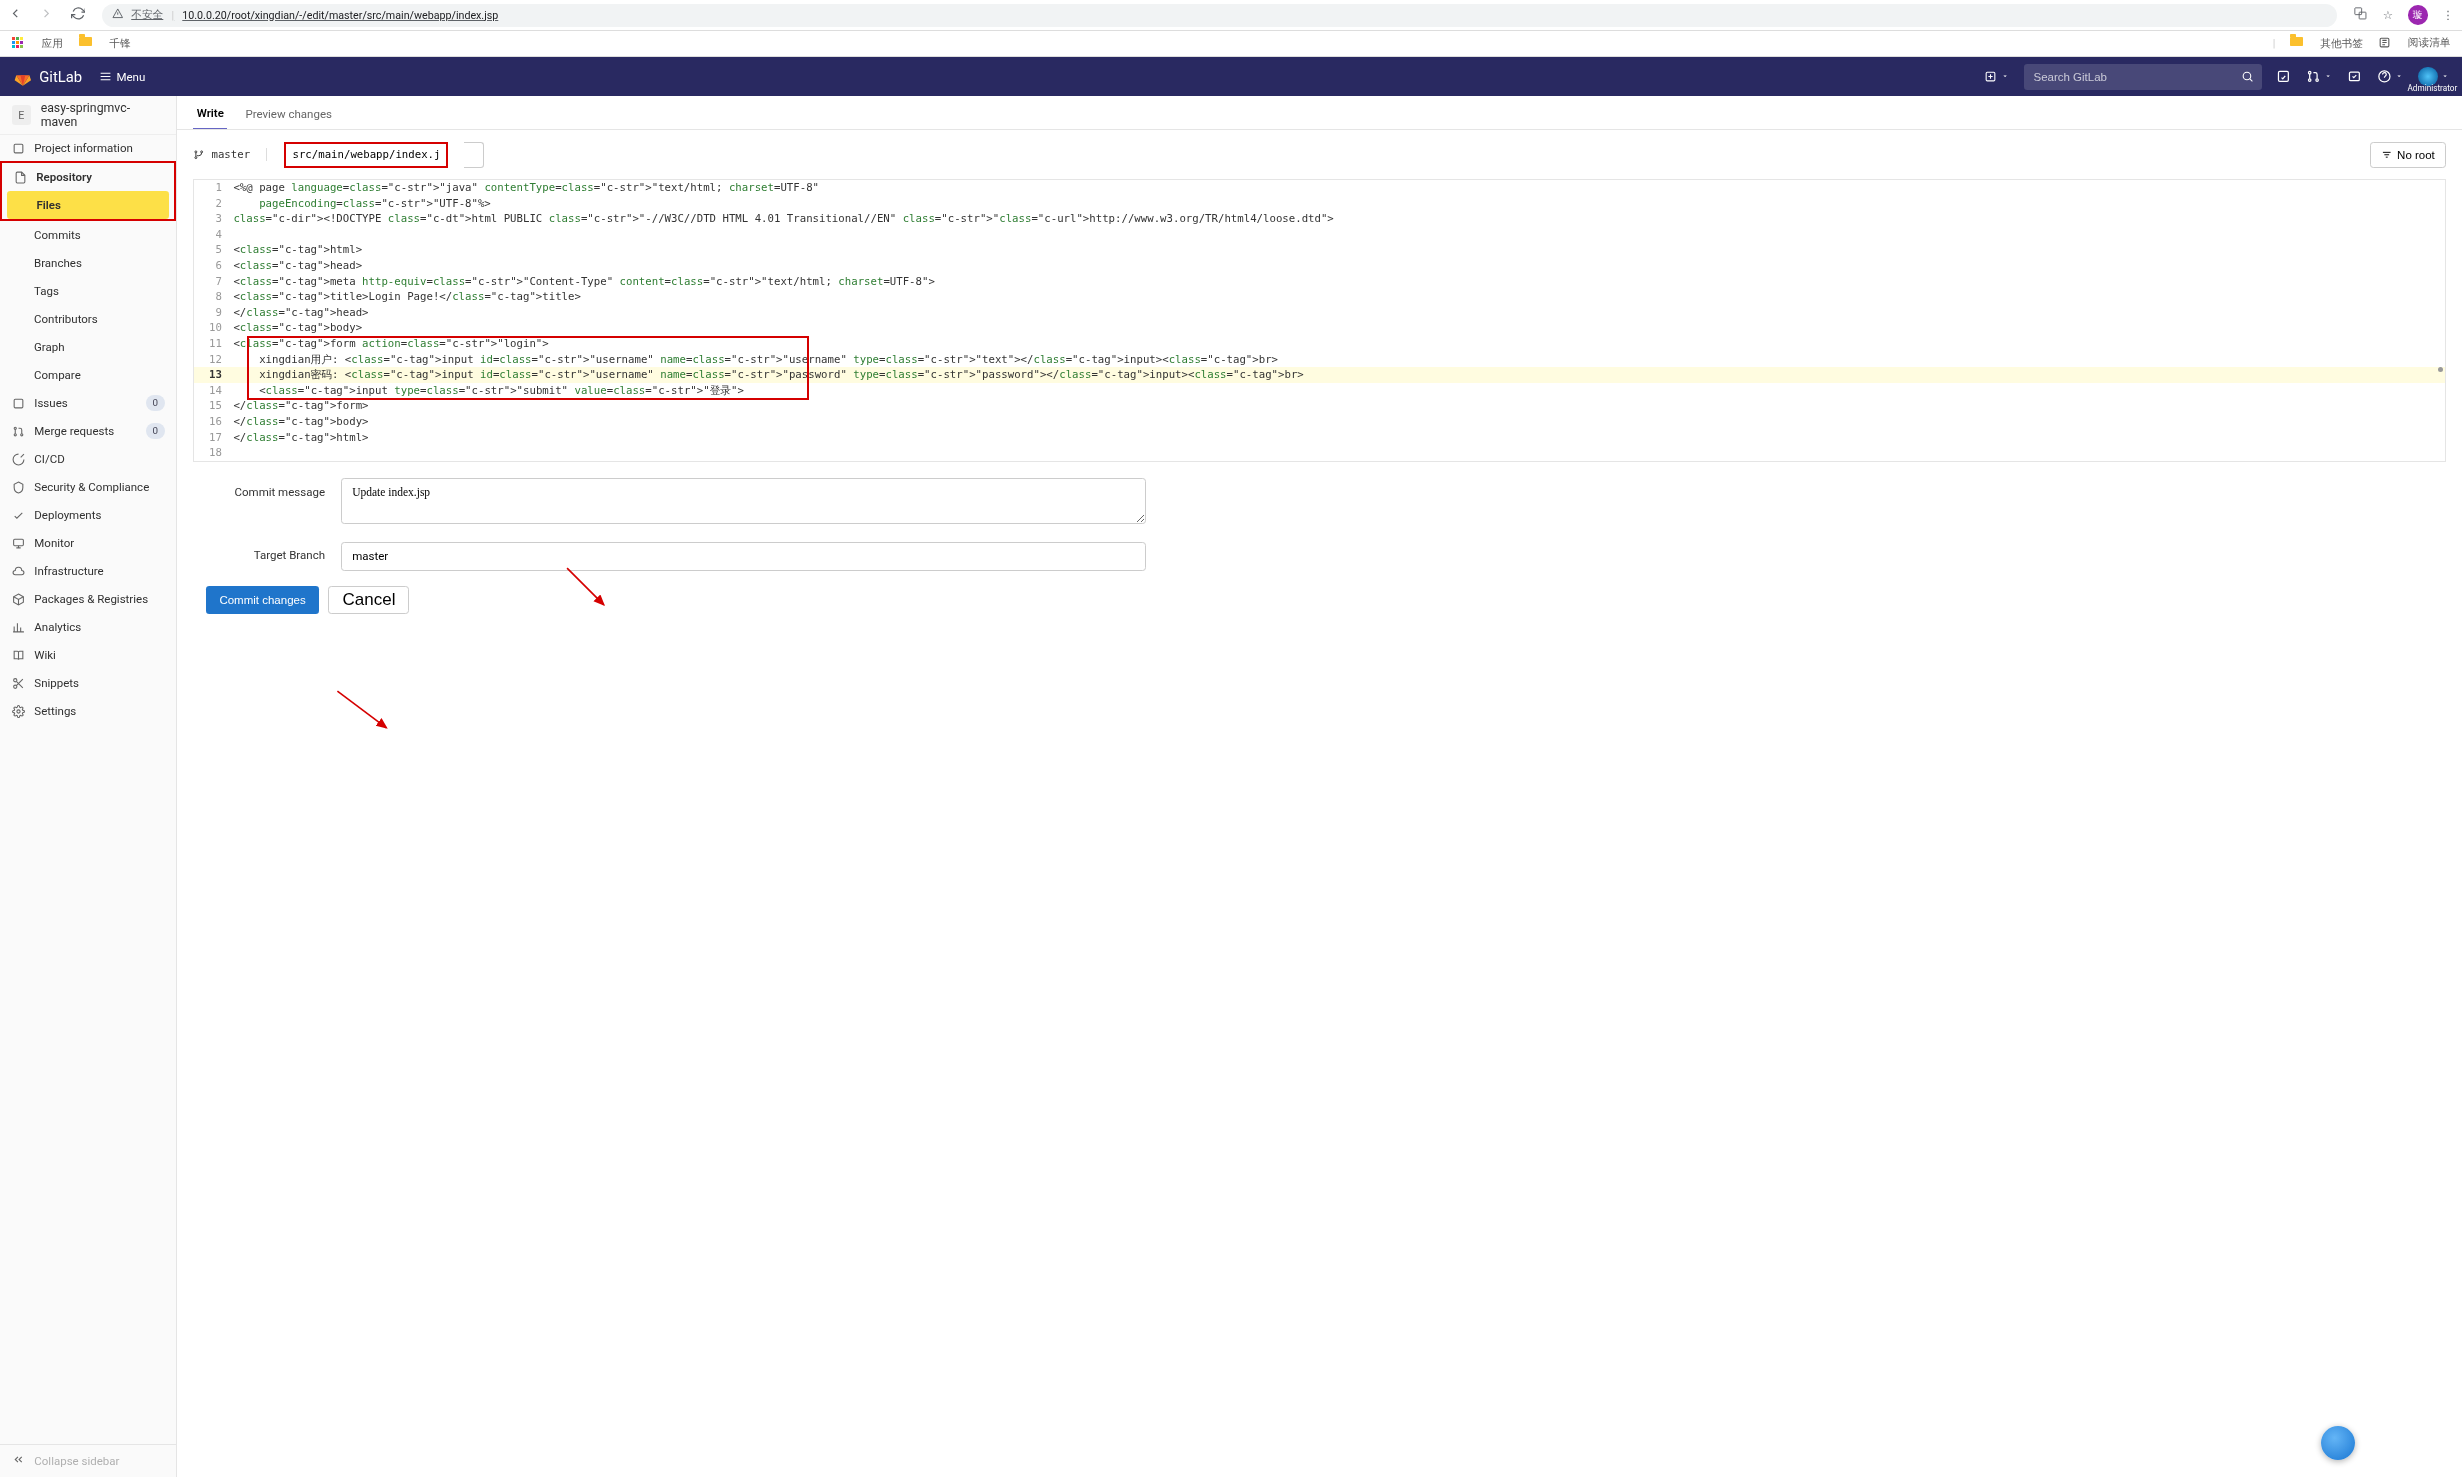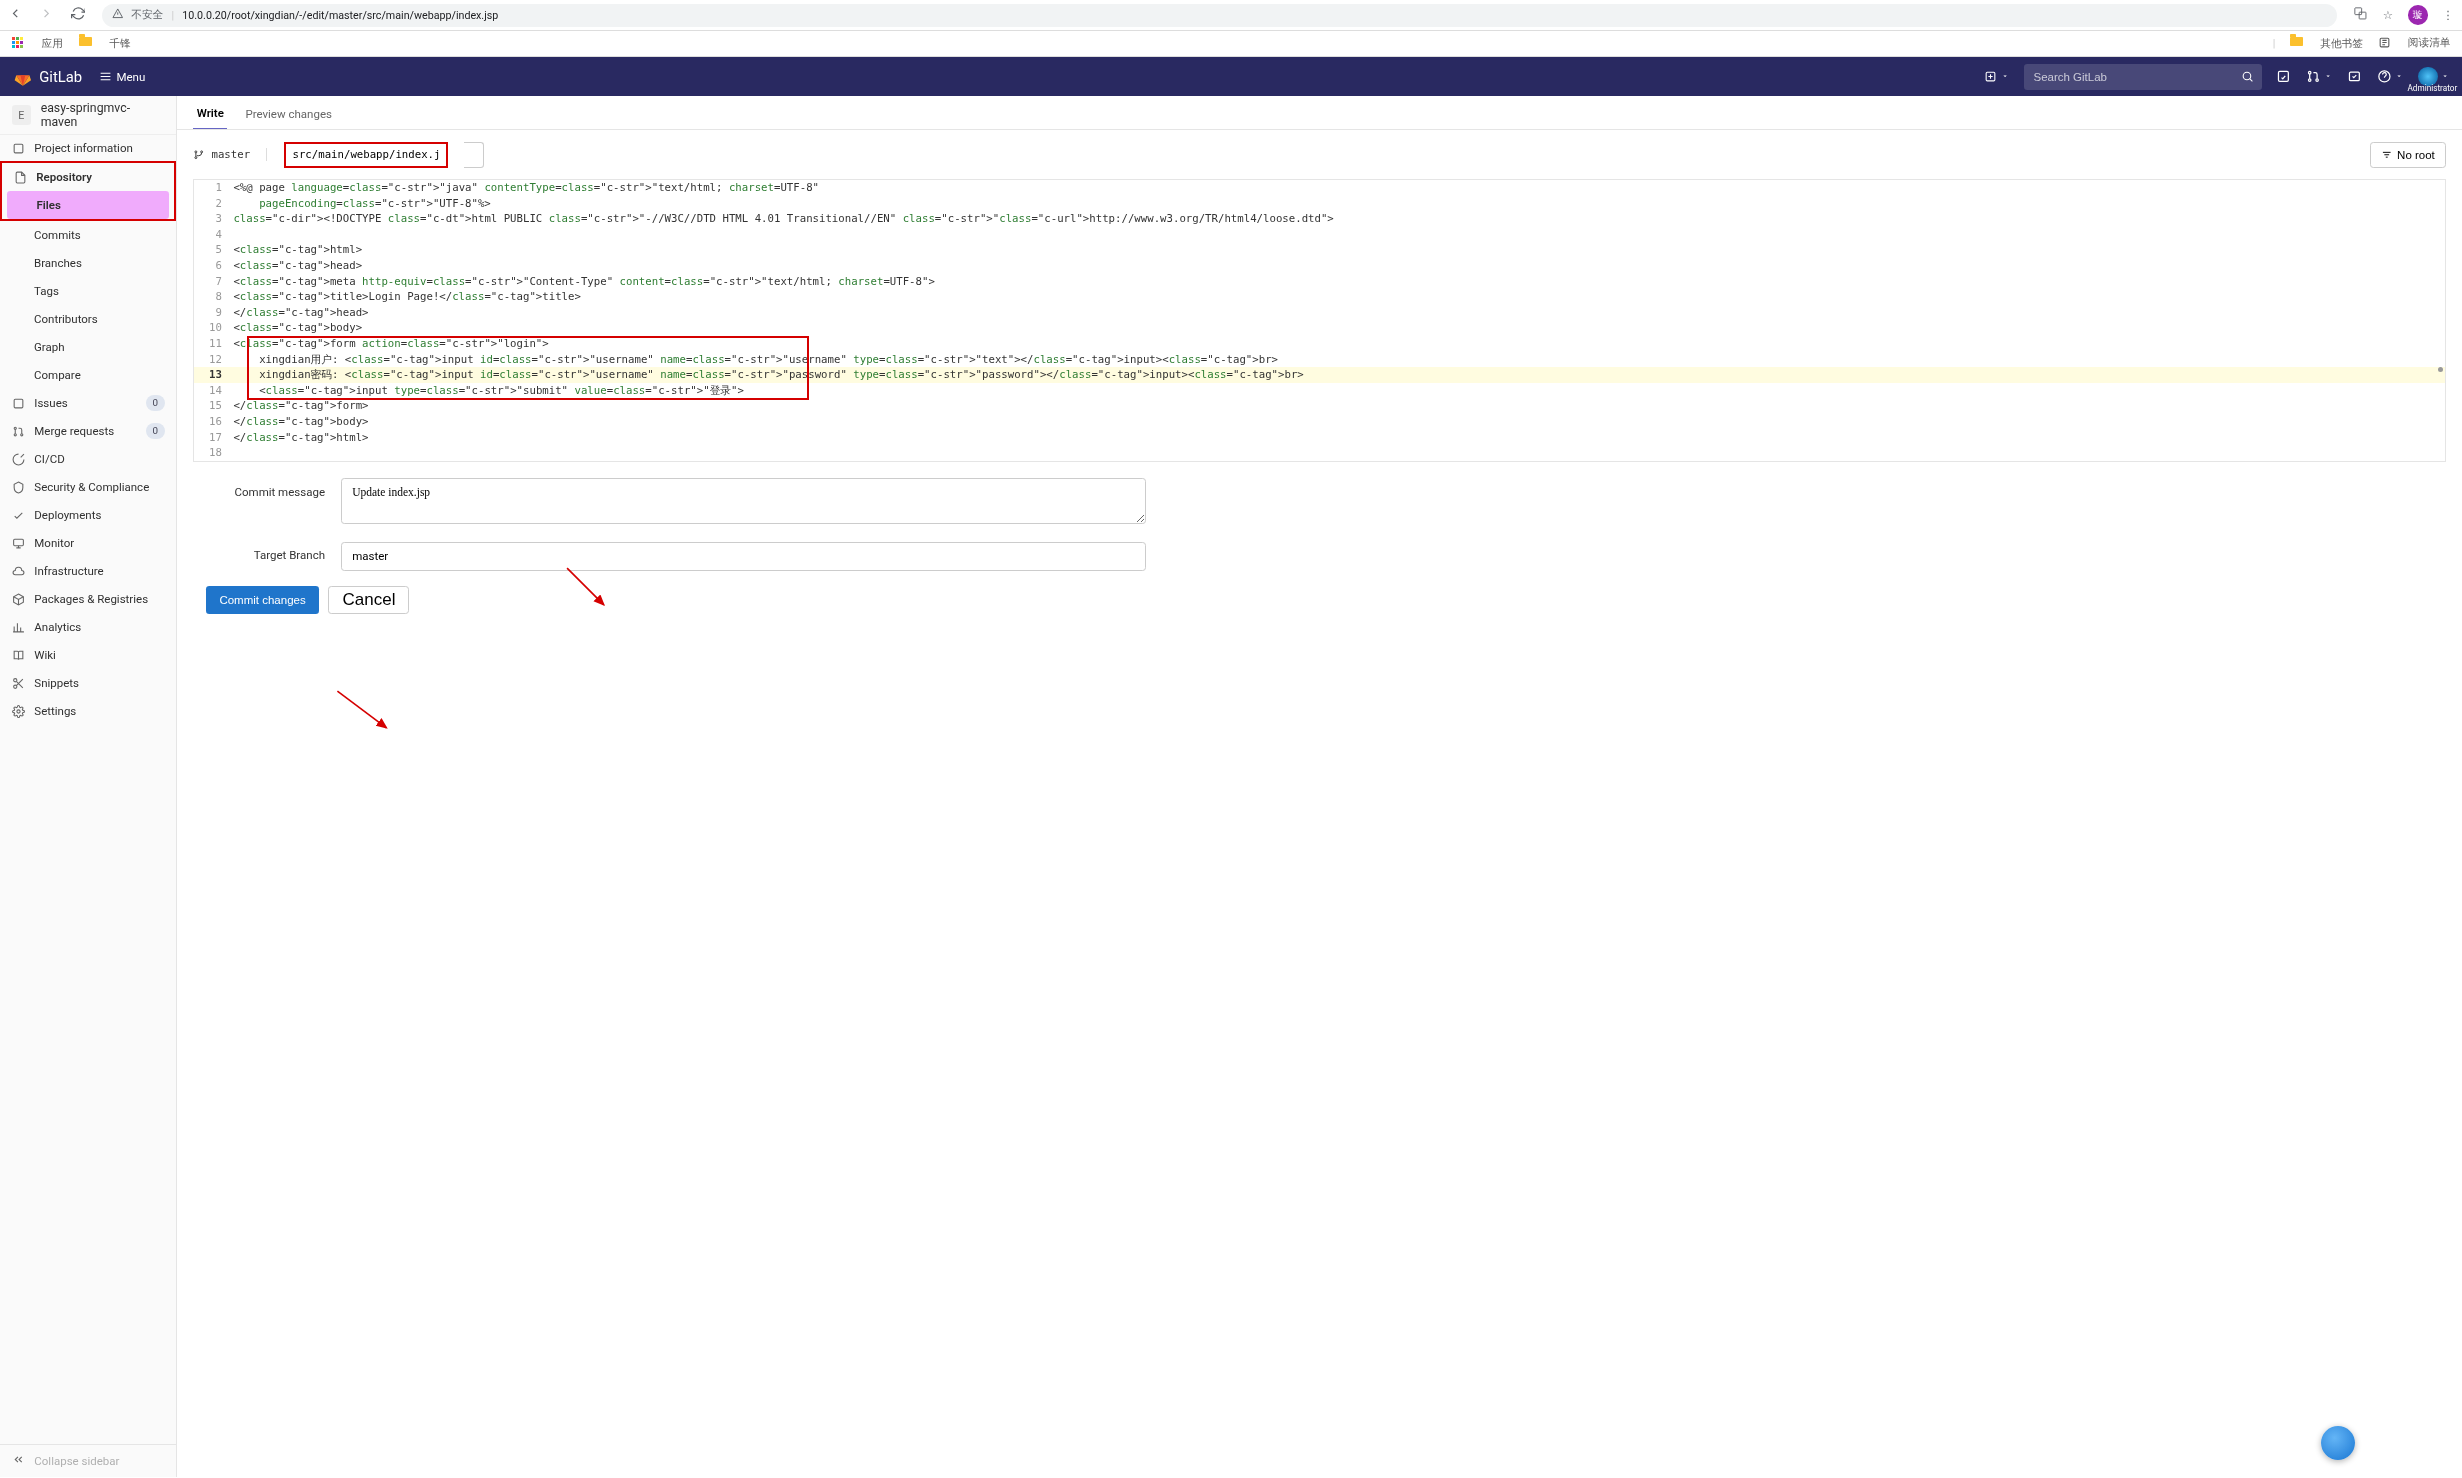--- a/index.html
+++ b/index.html
@@ -2,21 +2,21 @@
 <html style="font-size:13px"><head>
 <meta charset="utf-8">
 <style>
 * { margin: 0; padding: 0; box-sizing: border-box; }
 body { font-family: -apple-system, BlinkMacSystemFont, "Segoe UI", Roboto, sans-serif; font-size: 11.5px; color: #303030; background: #fff; }
 
 
 .browser-chrome { height: 31px; display: flex; align-items: center; padding: 0 8.2px; gap: 16.4px; border-bottom: 0.8px solid #ddd; }
 .browser-nav { display: flex; gap: 16.4px; align-items: center; color: #5f6368; }
 .browser-nav svg { width: 14.8px; height: 14.8px; }
-.addr-bar { flex: 1; display: flex; align-items: center; gap: 8.2px; color: #5f6368; font-size: 10.7px; height: 23px; border-radius: 11.5px; padding: 0 9.8px; background: #f1f3f4; }
+.addr-bar { flex: 1; display: flex; align-items: center; gap: 8.2px; color: #5f6368; font-size: 10.7px; height: 23px; border-radius: 11.5px; padding: 0 9.8px; background: #f1f3f4; text-decoration: underline; }
 .addr-bar .url { color: #202124; }
 .browser-right { display: flex; gap: 14.8px; align-items: center; color: #5f6368; }
 .avatar-circle { width: 19.7px; height: 19.7px; border-radius: 50%; background: #9c27b0; color: #fff; display: flex; align-items: center; justify-content: center; font-size: 9.8px; }
 
 .bookmarks-bar { height: 26px; display: flex; align-items: center; padding: 0 11.5px; justify-content: space-between; border-bottom: 0.8px solid #ddd; font-size: 10.7px; }
 .bookmarks-left { display: flex; gap: 16.4px; align-items: center; }
 .bm-item { display: flex; align-items: flex-start; gap: 17px; color: #5a5a5a; }
 .bm-icon-grid { width: 13px; height: 13px; display: grid; grid-template-columns: repeat(3,3.3px); grid-template-rows: repeat(3,3.3px); gap: 0.8px; }
 .bm-icon-grid span { background: #f44336; width: 3.3px; height: 3.3px; }
 .bm-icon-grid span:nth-child(2){background:#4caf50}.bm-icon-grid span:nth-child(3){background:#ffeb3b}
@@ -47,21 +47,21 @@
 .main-wrap { display: flex; height: calc(100vh - 97px); }
 .sidebar { width: 177px; background: #fafafa; border-right: 0.8px solid #e5e5e5; display: flex; flex-direction: column; overflow-y: auto; }
 .project-head { height: 39px; display: flex; align-items: center; gap: 9.8px; padding: 0 11.5px; font-size: 12.3px; border-bottom: 0.8px solid #eee;}
 .proj-badge { width: 19.7px; height: 19.7px; background: #eee; color: #666; display: flex; align-items: center; justify-content: center; border-radius: 3.3px; font-size: 10.7px;}
 .side-section { border: 2.5px solid transparent; }
 .side-section.highlight { border: 2.5px solid #d50000; }
 .side-item { height: 28px; display: flex; align-items: center; gap: 9.8px; padding: 0 11.5px; font-size: 11.5px; color: #303030; cursor: pointer; }
 .side-item.sm { height: 26px; }
 .side-item.l2 { padding-left: 34px; }
 .side-item.active-parent { font-weight: 600; }
-.side-item.active { background: #f0abfc; font-weight: 600; border-radius: 3.3px; margin: 0 4.9px; padding-left: 29.5px;}
+.side-item.active { background: #fde047; font-weight: 600; border-radius: 3.3px; margin: 0 4.9px; padding-left: 29.5px;}
 .side-item .si { width: 13px; height: 13px; display: flex; align-items: center; justify-content: center; color: #666; }
 .badge-count { margin-left: auto; background: #e0e6f0; color: #445; border-radius: 8.2px; padding: 0 6.6px; font-size: 9.8px; height: 16.4px; display: flex; align-items: center; }
 .collapse-item { margin-top: auto; height: 33px; border-top: 0.8px solid #e5e5e5; display: flex; align-items: center; gap: 9.8px; padding: 0 11.5px; color: #666; }
 
 
 .content { flex: 1; overflow-y: auto; background: #fff; padding: 0; position: relative; }
 .tabs { display: flex; padding: 0 16.4px; border-bottom: 0.8px solid #e5e5e5; height: 34px; align-items: flex-end; gap: 15px; }
 .tab { padding: 0 3.3px 8.2px 3.3px; color: #666; cursor: pointer; font-size: 11.5px; }
 .tab.active { color: #000; font-weight: 600; border-bottom: 1.6px solid #6666c4; }
 

